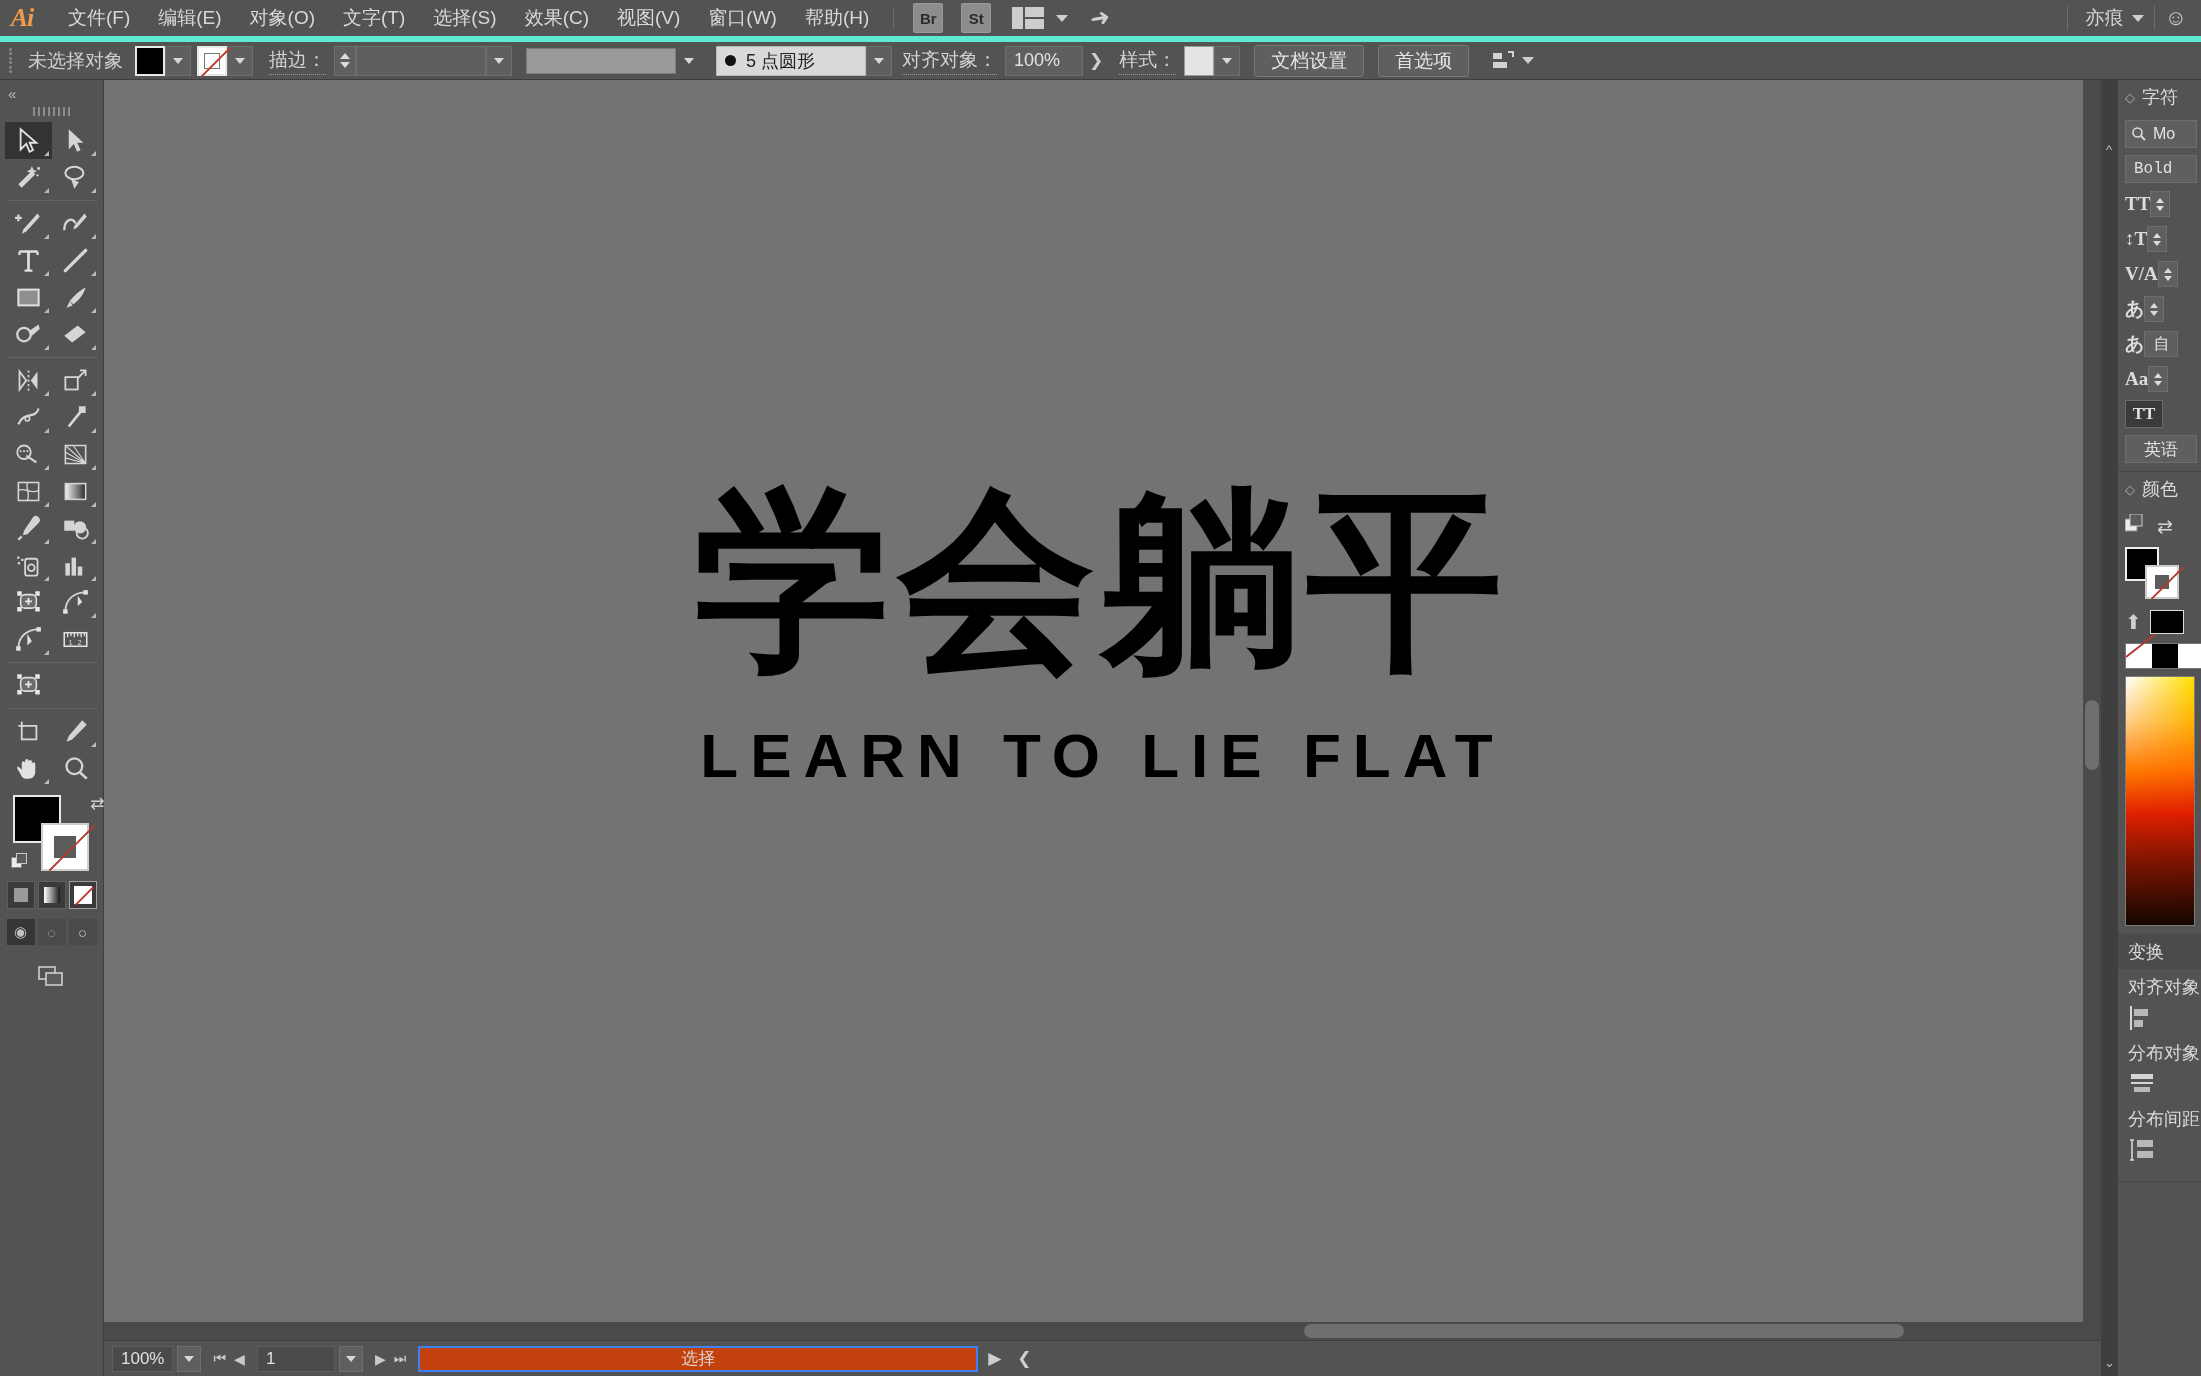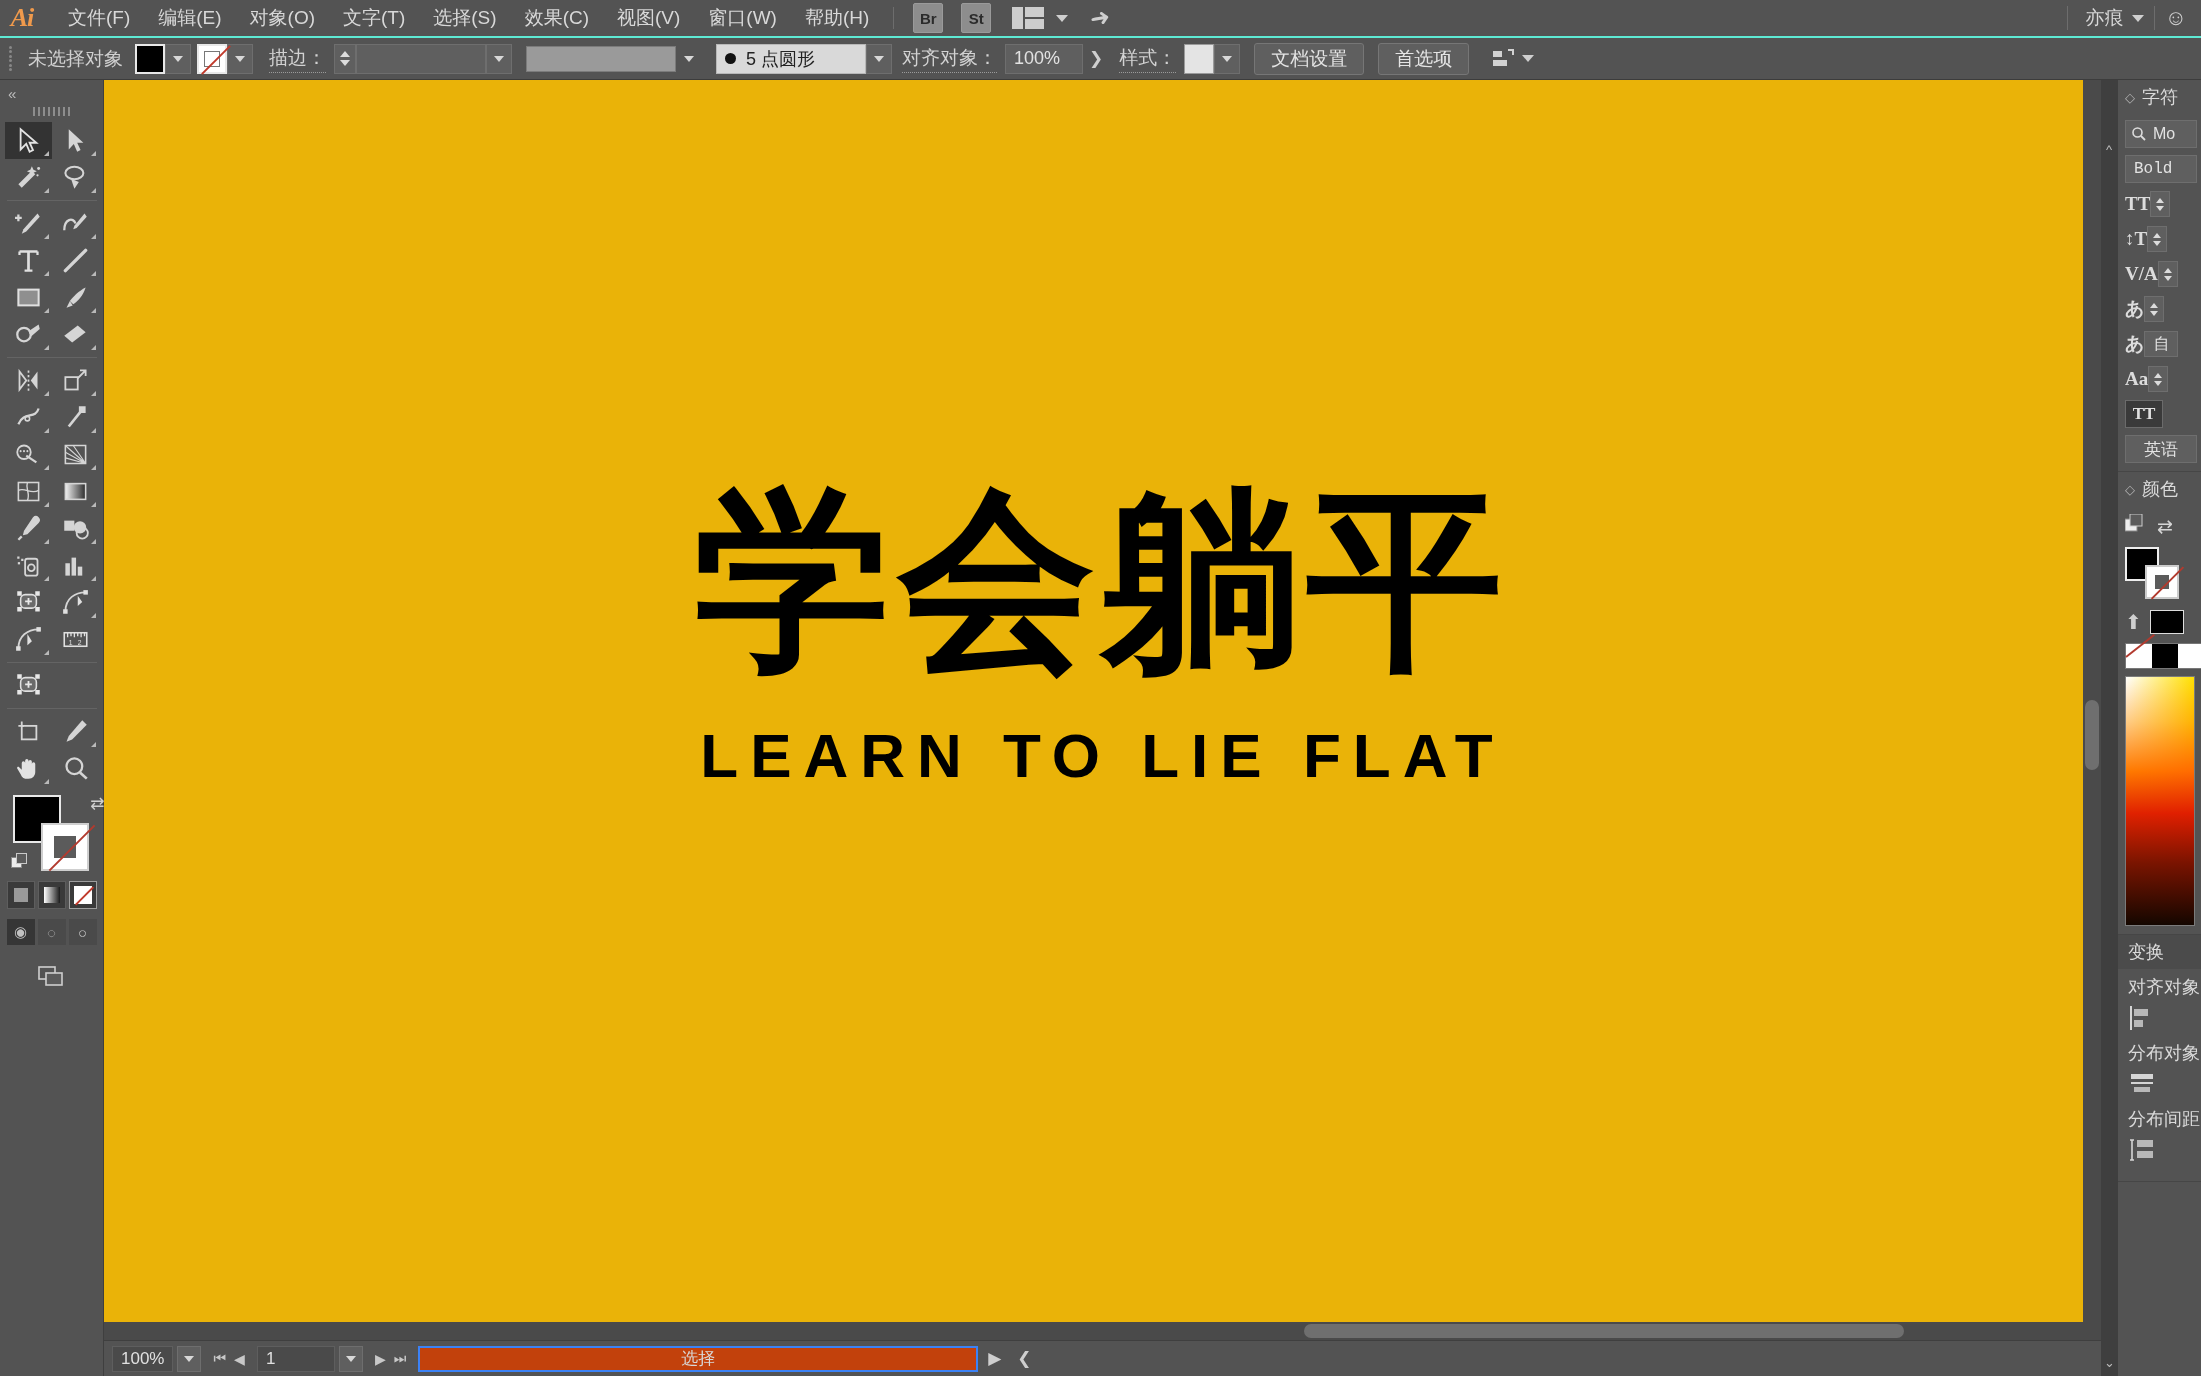--- a/index.html
+++ b/index.html
@@ -40,21 +40,21 @@
   .ws-icon .c2 div:first-child { margin-bottom:2px; }
   .caret { display:inline-block; width:0;height:0;border-left:6px solid transparent;border-right:6px solid transparent;border-top:7px solid #cfcfcf; }
   .rocket { margin-left:22px; font-size:24px; color:#cfcfcf; transform:rotate(-10deg); }
   .menu-right { position:absolute; right:0; top:0; height:36px; display:flex; align-items:center; }
   .user-name { font-size:19px; color:#d8d8d8; padding:0 8px; }
   .vdiv { width:1px;height:24px;background:#6d6d6d;margin:0 10px; }
   .person-ic { font-size:22px; color:#d0d0d0; padding-right:14px;}
 
   
   .controlbar {
-    height:44px; background:#535353; border-top:2px solid #5eead4; border-bottom:1px solid #3c3c3c;
+    height:44px; background:#535353; border-top:6px solid #5eead4; border-bottom:1px solid #3c3c3c;
     display:flex; align-items:center; flex:0 0 44px; padding-left:6px; position:relative;
   }
   .grip { width:10px; height:26px; display:flex; flex-direction:column; justify-content:space-between; margin-right:8px;}
   .grip i { display:block; width:3px;height:3px;background:#888; border-radius:50%; margin-left:3px;}
   .cb-label { font-size:19px; color:#d0d0d0; white-space:nowrap; margin:0 12px 0 4px; }
   .swatch-group { display:flex; align-items:center; margin-right:6px; }
   .swatch {
     width:30px;height:30px;border:2px solid #e8e8e8; background:#000;
   }
   .swatch.none { background:#fff; position:relative; }
@@ -142,21 +142,21 @@
   .mode .noneslash::after{content:'';position:absolute;left:-2px;top:50%;width:25px;height:2px;background:#c0392b;transform:rotate(-45deg);}
   .screens { display:flex; gap:3px; margin-top:10px; }
   .screen { width:28px;height:26px;background:#4a4a4a;display:flex;align-items:center;justify-content:center;color:#c2c2c2;font-size:15px;}
   .screen.sel{background:#363636;}
   .lasttool { margin-top:18px; }
 
   
   .canvaswrap { flex:1; position:relative; background:#535353; min-width:0; display:flex; flex-direction:column;}
   .canvas-scroll { flex:1; position:relative; overflow:hidden; background:#ffffff; }
   .artboard {
-    position:absolute; inset:0; background:#eab308; display:flex; flex-direction:column;
+    position:absolute; inset:0; background:#737373; display:flex; flex-direction:column;
     align-items:center; justify-content:center;
   }
   .artwork { margin-top:-130px; text-align:center; }
   .cn-title {
     font-family:"DejaVu Sans","Liberation Sans",sans-serif;
     font-size:196px; font-weight:bold; color:#000; letter-spacing:8px; line-height:1;
   }
   .en-sub {
     font-family:"Liberation Sans",sans-serif; font-weight:bold; font-size:62px;
     letter-spacing:12px; color:#000; margin-top:42px;

